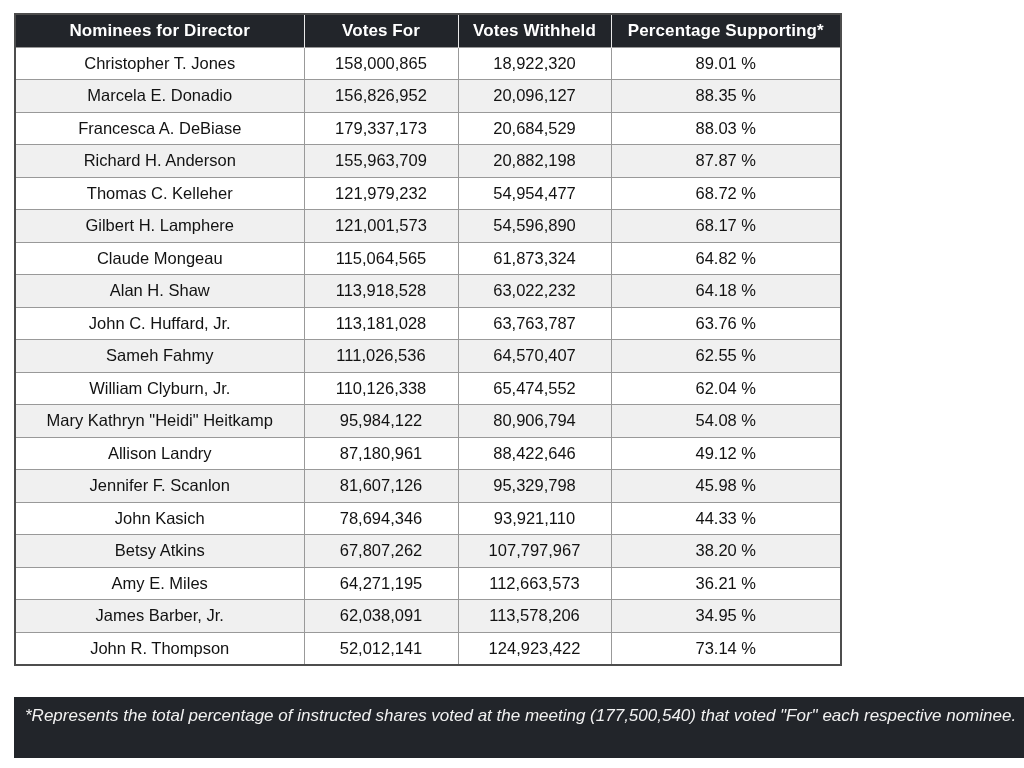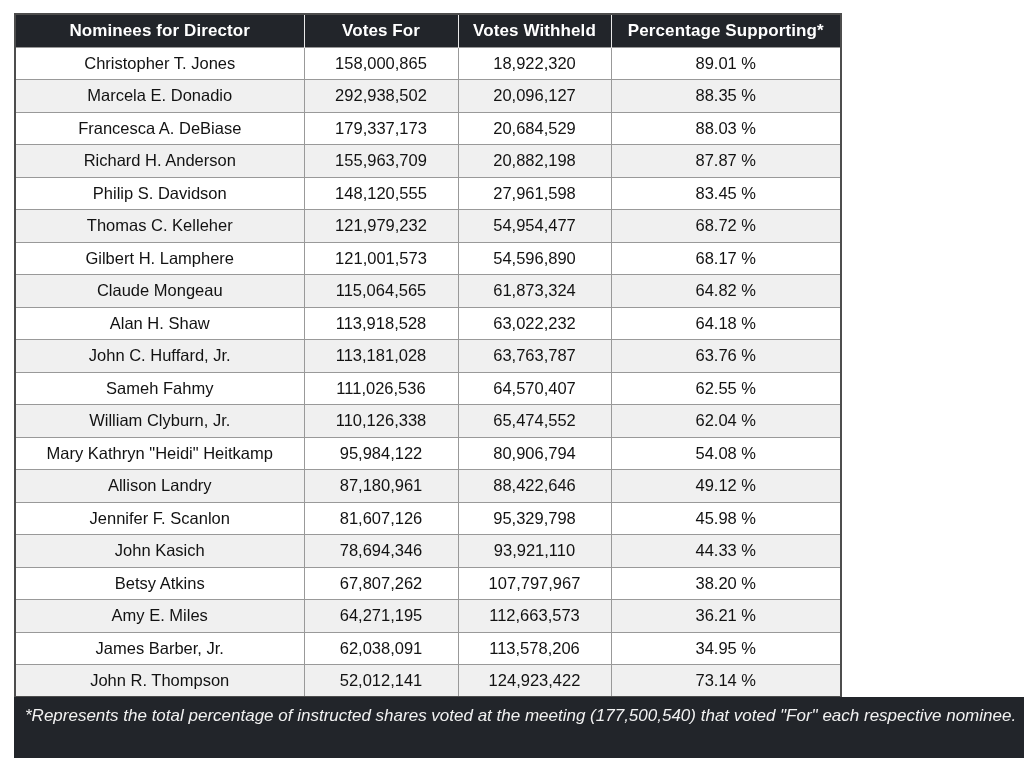--- a/index.html
+++ b/index.html
@@ -84,41 +84,35 @@
     </thead>
     <tbody>
         <tr>
           <td>Christopher T. Jones</td>
           <td>158,000,865</td>
           <td>18,922,320</td>
           <td>89.01 %</td>
         </tr>
         <tr>
           <td>Marcela E. Donadio</td>
-          <td>292,938,502</td>
+          <td>156,826,952</td>
           <td>20,096,127</td>
           <td>88.35 %</td>
         </tr>
         <tr>
           <td>Francesca A. DeBiase</td>
           <td>179,337,173</td>
           <td>20,684,529</td>
           <td>88.03 %</td>
         </tr>
         <tr>
           <td>Richard H. Anderson</td>
           <td>155,963,709</td>
           <td>20,882,198</td>
           <td>87.87 %</td>
-        </tr>
-        <tr>
-          <td>Philip S. Davidson</td>
-          <td>148,120,555</td>
-          <td>27,961,598</td>
-          <td>83.45 %</td>
         </tr>
         <tr>
           <td>Thomas C. Kelleher</td>
           <td>121,979,232</td>
           <td>54,954,477</td>
           <td>68.72 %</td>
         </tr>
         <tr>
           <td>Gilbert H. Lamphere</td>
           <td>121,001,573</td>

